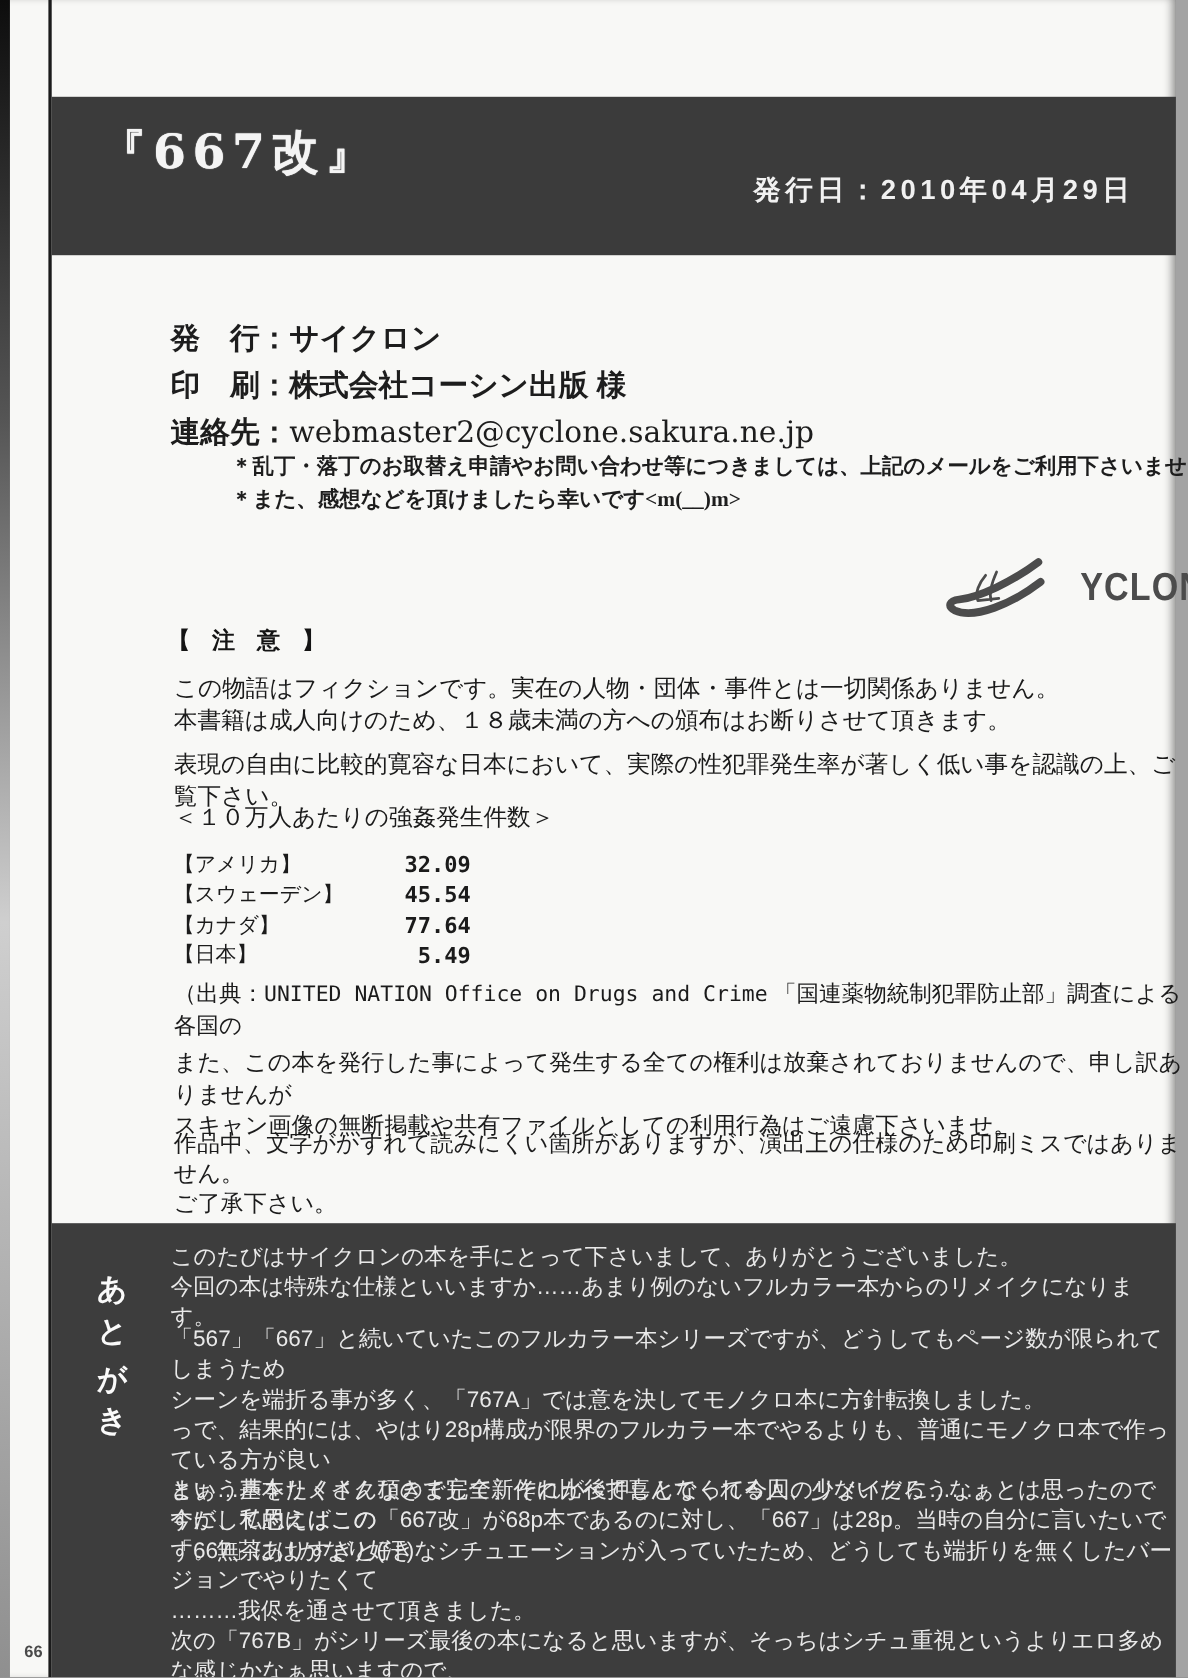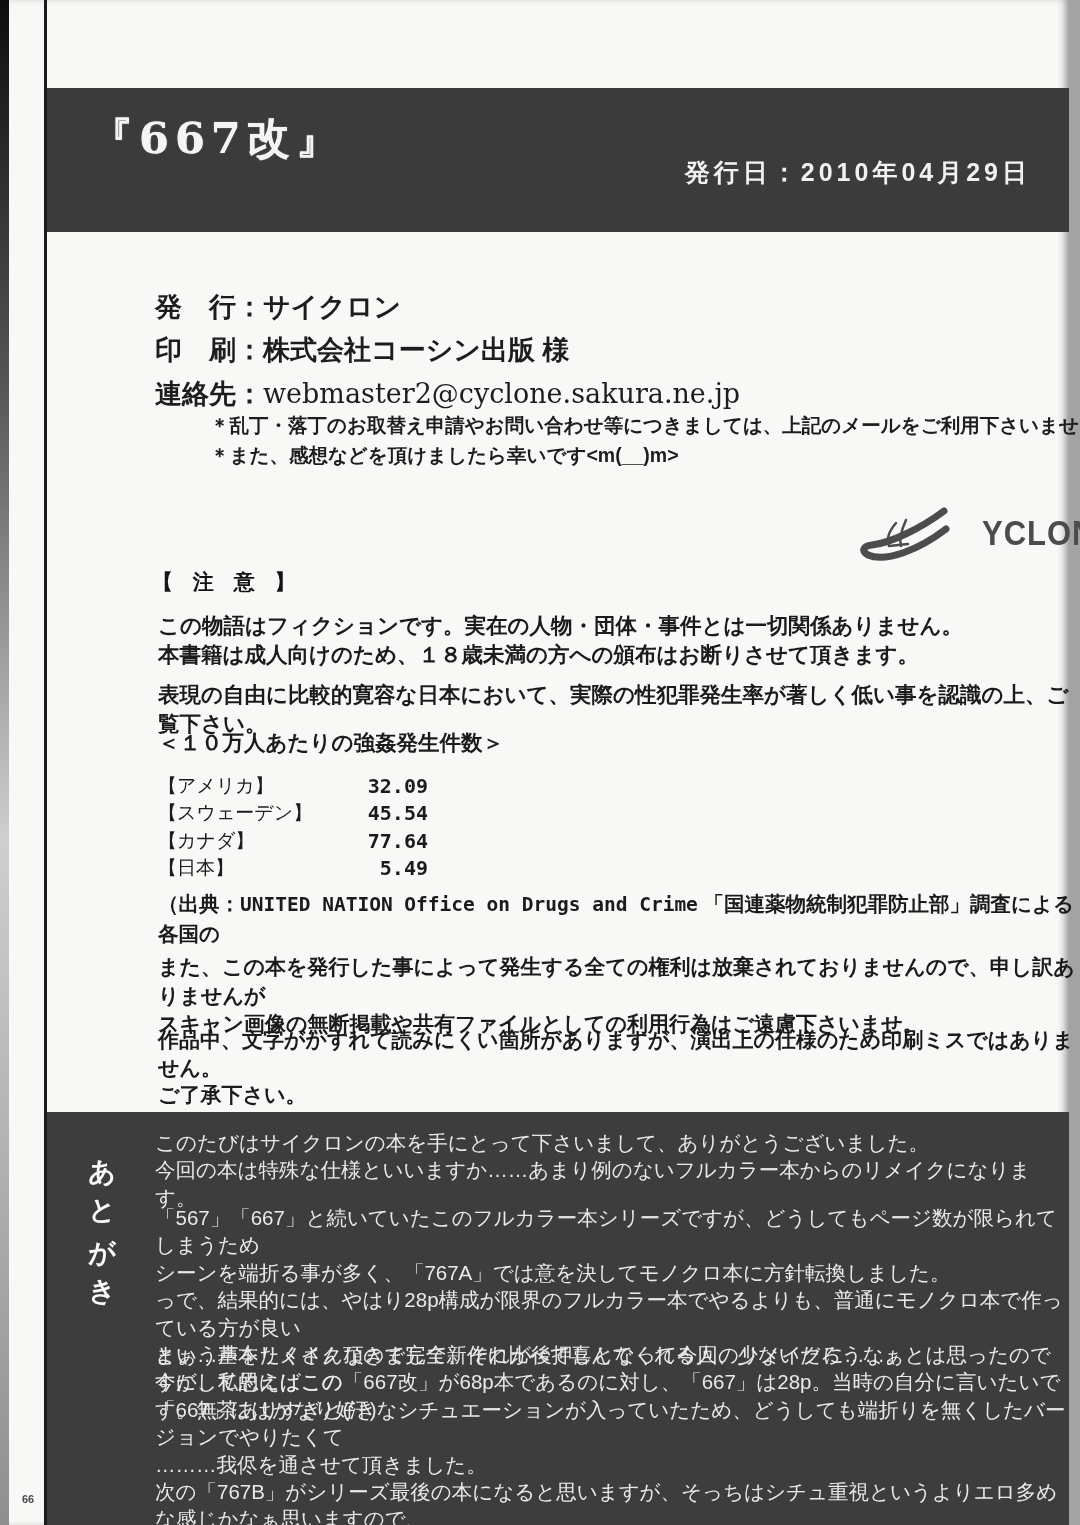--- a/index.html
+++ b/index.html
@@ -4,46 +4,46 @@
 <style>
   html,body{margin:0;padding:0;background:#6e6e6e;}
   #scan{position:relative;width:1080px;height:1525px;overflow:hidden;
         background:#a3a3a3;font-family:"Liberation Sans",sans-serif;}
   
   .edge-left{position:absolute;left:0;top:0;width:9px;height:100%;
              background:linear-gradient(to bottom,#0d0d0d 0%,#555 25%,#cfcfcf 55%,#8f8f8f 100%);}
   .page{position:absolute;left:9px;top:0;width:1060px;height:1525px;background:#f8f8f6;
         box-shadow:inset -7px 0 9px -4px rgba(0,0,0,.45);}
   .rule-v{position:absolute;left:44px;top:0;width:3px;height:1525px;background:#1b1b1b;}
-  .page-number{position:absolute;left:22px;top:1493px;font-size:11px;font-weight:bold;color:#4a4a4a;}
+  .page-number{position:absolute;left:22px;top:1493px;font-size:15px;font-weight:bold;color:#4a4a4a;}
 
   
   .band-top{position:absolute;left:47px;top:88px;width:1022px;height:144px;background:#3b3b3b;}
   .title{position:absolute;left:43px;top:22px;font-family:"DejaVu Serif",serif;
          font-size:43px;letter-spacing:6px;color:#f4f4f4;font-weight:bold;
          text-shadow:0 0 1px #fff;}
   .issue-date{position:absolute;right:38px;top:68px;font-size:25px;letter-spacing:4px;
               color:#f1f1f1;font-weight:bold;}
 
   
   .pub-block{position:absolute;left:155px;top:286px;font-size:27px;line-height:43px;
              color:#1d1d1d;font-weight:bold;}
   .email{font-family:"DejaVu Serif",serif;font-weight:normal;font-size:27px;}
   .pub-notes{position:absolute;left:210px;top:410px;font-size:19.5px;line-height:30px;
-             color:#1d1d1d;font-weight:bold;}
+             color:#1d1d1d;font-weight:bold;font-family:Liberation Serif, serif;}
 
   
   .logo{position:absolute;left:856px;top:503px;display:flex;align-items:center;gap:36px;}
   .logo svg{display:block;}
   .logo-text{font-size:31px;font-weight:bold;letter-spacing:1px;color:#4c4c4c;
              transform:scaleY(1.15);margin-left:-6px;font-family:"Liberation Sans",sans-serif;}
 
   .notice-heading{position:absolute;left:152px;top:568px;font-size:21px;font-weight:bold;
                   letter-spacing:7px;color:#141414;}
-  .txt{position:absolute;left:158px;color:#1b1b1b;font-weight:700;}
+  .txt{position:absolute;left:158px;color:#1b1b1b;font-weight:400;}
   .t-para1{top:612px;font-size:21.5px;line-height:28.5px;}
   .t-para2{top:680px;font-size:21.5px;}
   .t-stats-title{top:728px;font-size:21.5px;}
   .stats{position:absolute;left:158px;top:772px;}
   .stat-row{display:flex;height:27.5px;align-items:center;}
   .stat-label{width:178px;font-size:19px;font-weight:400;color:#1b1b1b;}
   .stat-value{width:92px;text-align:right;font-family:"DejaVu Sans Mono",monospace;
               font-size:20px;font-weight:600;color:#1b1b1b;}
   .t-source{top:890px;font-size:20.5px;line-height:28.5px;}
   .src-en{font-family:"DejaVu Sans Mono",monospace;font-size:19.5px;}

